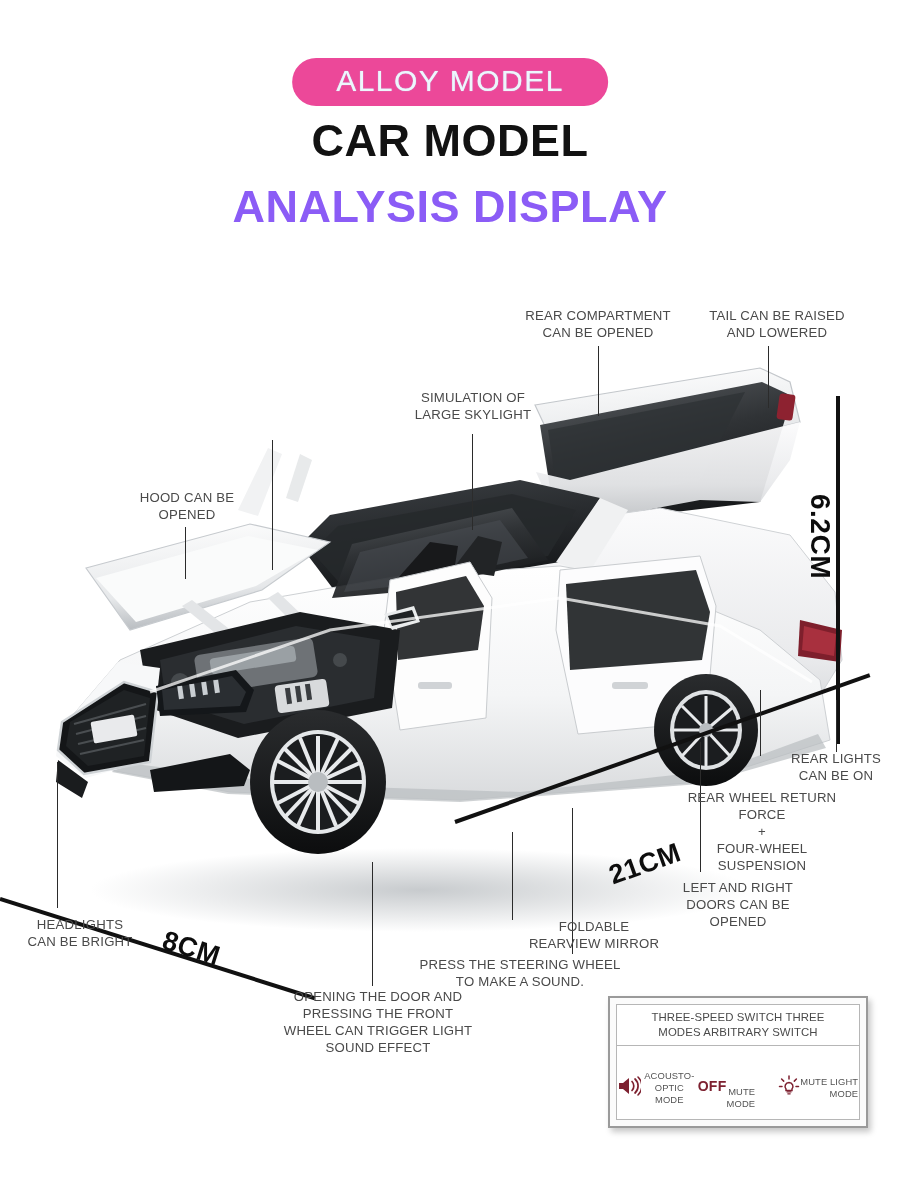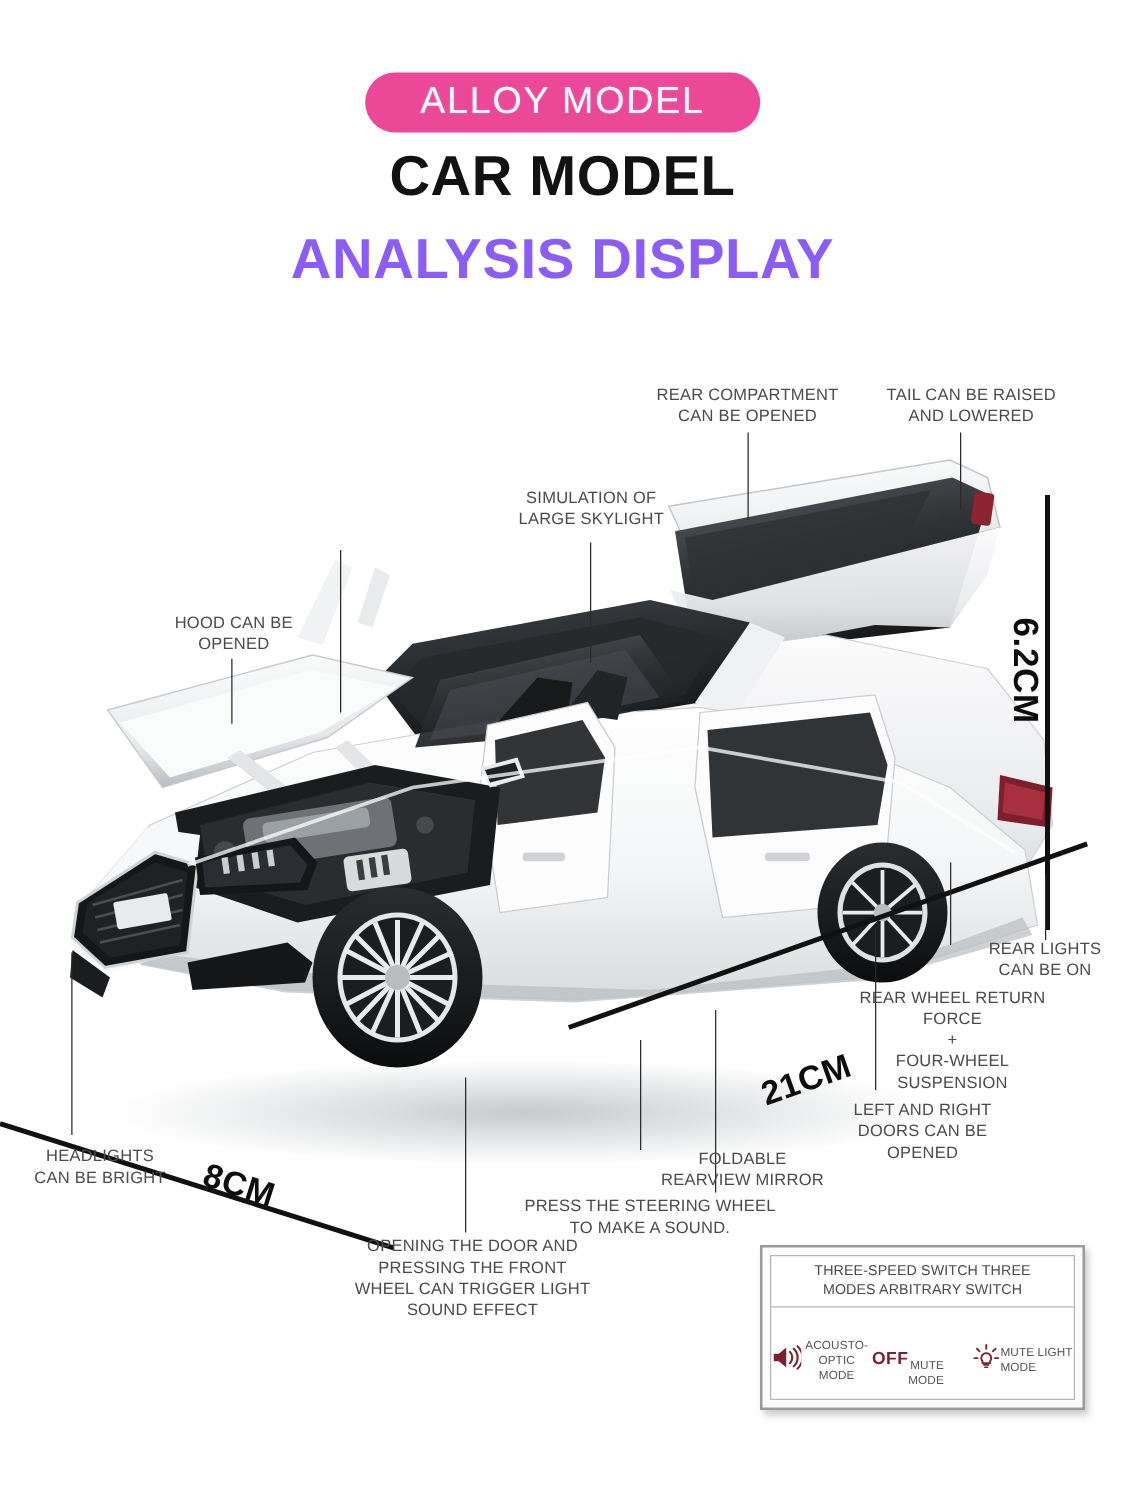--- a/index.html
+++ b/index.html
@@ -91,21 +91,21 @@
     flex:1;display:flex;flex-direction:row;
     align-items:center;justify-content:flex-start;
     padding-top:7px;
   }
   .mode-icon{height:24px;display:flex;align-items:center;justify-content:center;}
   .mode-off{
     font-size:14px;font-weight:700;color:#7d2130;letter-spacing:.3px;
   }
   .mode-label{
     margin-top:4px;font-size:9.4px;line-height:1.28;
-    color:#545454;text-align:left;white-space:pre-line;
+    color:#545454;text-align:right;white-space:pre-line;
     letter-spacing:.1px;
   }
   .mode-a .mode-label{text-align:center;}
   .mode-b .mode-label{text-align:right;margin-top:24px;}
 </style>
 </head>
 <body>
 
 <div id="stage">
 

